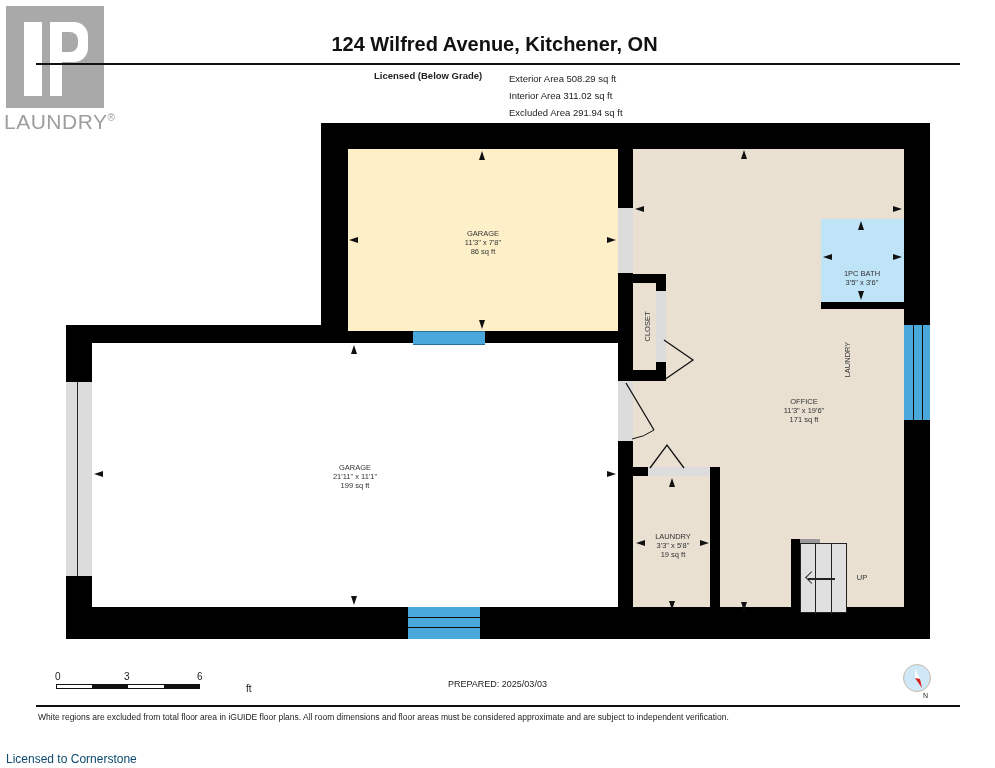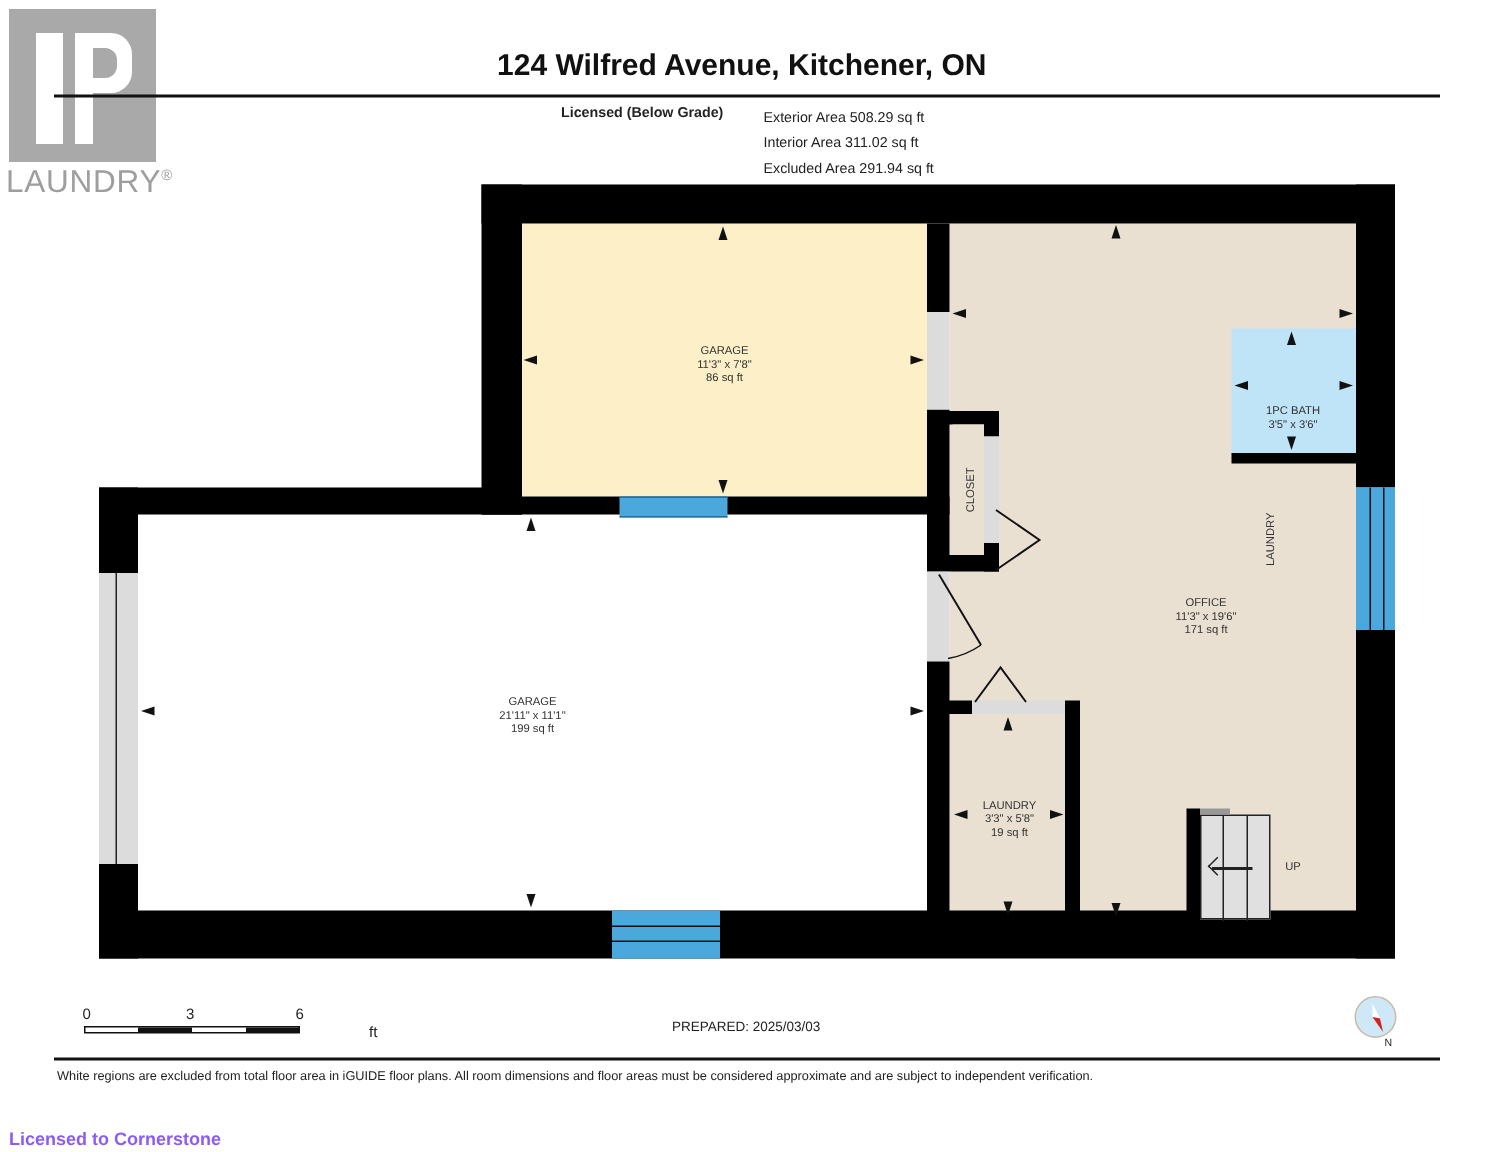--- a/index.html
+++ b/index.html
@@ -24,21 +24,21 @@
   .arr-up { border-left:3.5px solid transparent; border-right:3.5px solid transparent; border-bottom:9px solid #111; }
   .arr-down { border-left:3.5px solid transparent; border-right:3.5px solid transparent; border-top:9px solid #111; }
   .arr-left { border-top:3.5px solid transparent; border-bottom:3.5px solid transparent; border-right:9px solid #111; }
   .arr-right { border-top:3.5px solid transparent; border-bottom:3.5px solid transparent; border-left:9px solid #111; }
   .window { position:absolute; background:#4aa8dc; }
   .door-gap { position:absolute; background:#dcdcdc; }
   
   .scale-nums { font-size:10px; color:#222; }
   .footer-rule { left:36px; top:705px; width:924px; height:2px; background:#111; }
   .disclaimer { left:38px; top:712px; font-size:8.5px; color:#222; }
-  .licensed { left:6px; top:752px; font-size:12px; color:#8b5cf6;font-weight:bold; }
+  .licensed { left:6px; top:752px; font-size:12px; color:#0c4a6e; }
   .prepared { left:448px; top:679px; font-size:9px; color:#222; }
 </style>
 </head>
 <body>
 
 <div class="abs logo-box">
   <div class="logo-bar" style="left:18px;top:16px;width:18px;height:74px;"></div>
   <div class="logo-bar" style="left:44px;top:16px;width:38px;height:40px;border-radius:0 14px 14px 0;"></div>
   <div class="logo-bar" style="left:56px;top:26px;width:16px;height:20px;background:#a9a9a9;border-radius:0 8px 8px 0;"></div>
   <div class="logo-bar" style="left:44px;top:56px;width:12px;height:34px;"></div>

